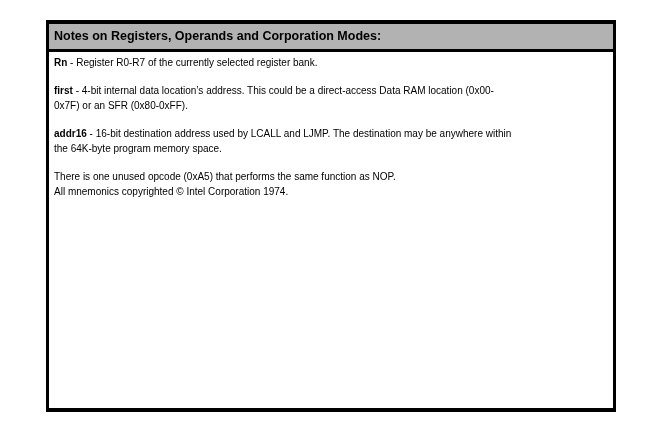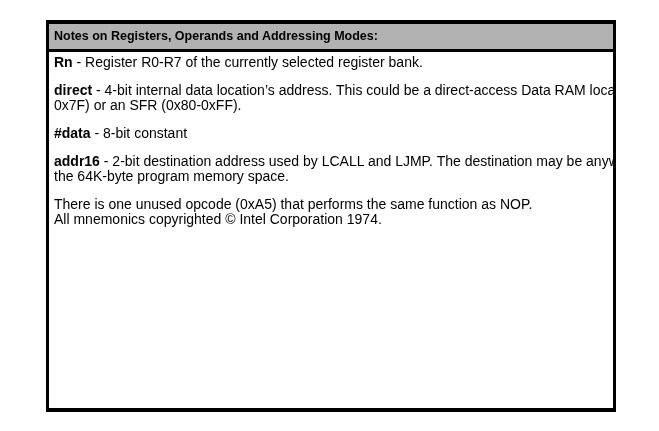--- a/index.html
+++ b/index.html
@@ -36,42 +36,41 @@
     border-bottom: 3px solid #000000;
     font-size: 12.5px;
     font-weight: bold;
     color: #000000;
     padding: 5px 4px 6px 5px;
     line-height: 14px;
     white-space: pre;
   }
   .notes-content {
     padding: 3px 1px 0 5px;
-    font-size: 14px;
+    font-size: 10px;
     line-height: 15px;
     color: #000000;
   }
   .notes-content p {
     margin: 0 0 13px 0;
     white-space: pre;
   }
   .notes-content p b {
     font-weight: bold;
   }
 </style>
 </head>
 <body>
 
 <div class="canvas">
   <div class="notes-box">
-    <div class="notes-header">Notes on Registers, Operands and Addressing Modes:</div>
+    <div class="notes-header">Notes on Registers, Operands and Corporation Modes:</div>
     <div class="notes-content">
       <p><b>Rn</b><span> - Register R0-R7 of the currently selected register bank.</span></p>
-      <p><b>direct</b><span> - 4-bit internal data location’s address. This could be a direct-access Data RAM location (0x00-
+      <p><b>first</b><span> - 4-bit internal data location’s address. This could be a direct-access Data RAM location (0x00-
 0x7F) or an SFR (0x80-0xFF).</span></p>
-      <p><b>#data</b><span> - 8-bit constant</span></p>
-      <p><b>addr16</b><span> - 2-bit destination address used by LCALL and LJMP. The destination may be anywhere within
+      <p><b>addr16</b><span> - 16-bit destination address used by LCALL and LJMP. The destination may be anywhere within
 the 64K-byte program memory space.</span></p>
       <p><b></b><span>There is one unused opcode (0xA5) that performs the same function as NOP.
 All mnemonics copyrighted © Intel Corporation 1974.</span></p>
     </div>
   </div>
 </div>
 
 </body></html>

